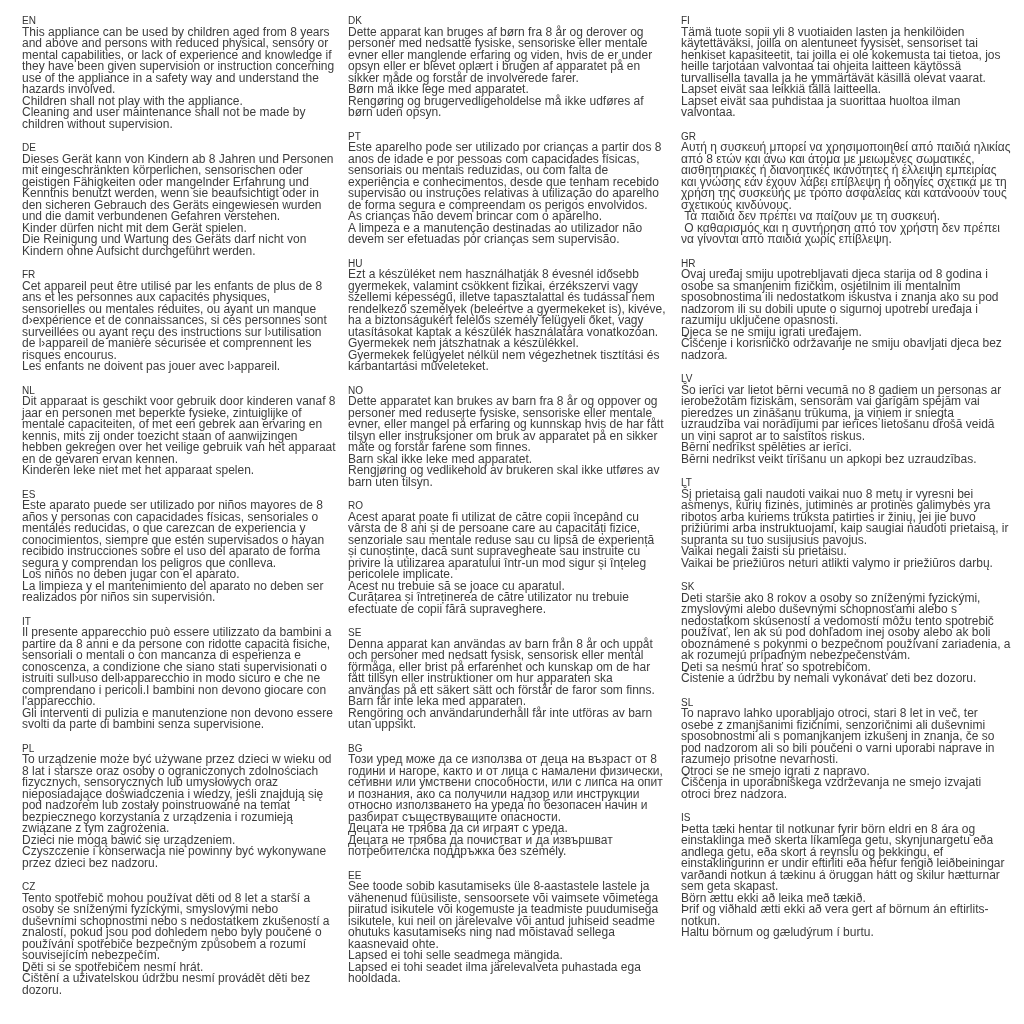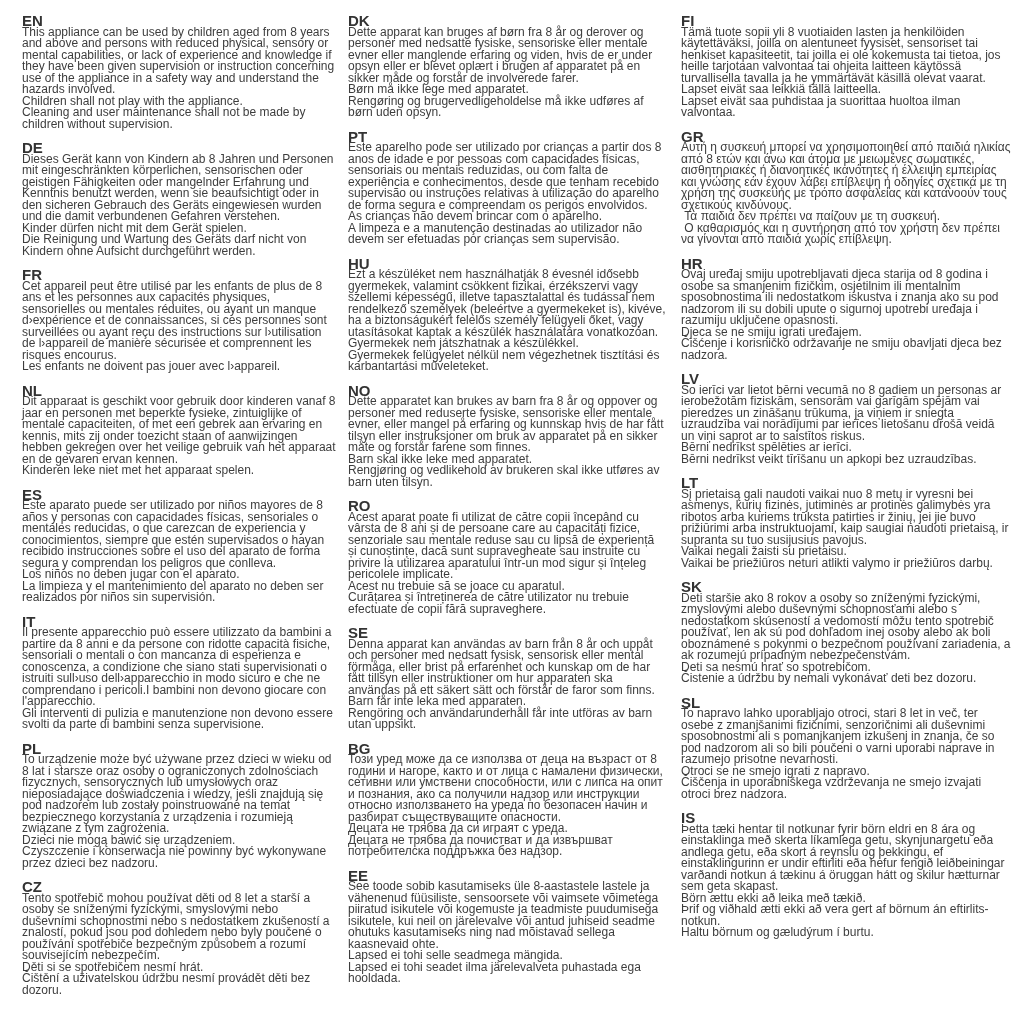--- a/index.html
+++ b/index.html
@@ -21,23 +21,23 @@
     top: 15px;
   }
   .col-1 { left: 22px;  width: 314px; }
   .col-2 { left: 348px; width: 318px; }
   .col-3 { left: 681px; width: 330px; }
   .lang-section {
     margin: 0 0 12px 0;
   }
   .lang-code {
     margin: 0;
-    font-size: 15px;
+    font-size: 10px;
     line-height: 11.5px;
-    font-weight: bold;
+    font-weight: normal;
     color: #333333;
   }
   .lang-body {
     font-size: 12px;
     line-height: 11.5px;
     color: #3d3d3d;
   }
   .lang-body div {
     white-space: pre-wrap;
   }
@@ -158,21 +158,21 @@
           <div>Denna apparat kan användas av barn från 8 år och uppåt och personer med nedsatt fysisk, sensorisk eller mental förmåga, eller brist på erfarenhet och kunskap om de har fått tillsyn eller instruktioner om hur apparaten ska användas på ett säkert sätt och förstår de faror som finns.</div>
           <div>Barn får inte leka med apparaten.</div>
           <div>Rengöring och användarunderhåll får inte utföras av barn utan uppsikt.</div>
         </div>
     </section>
     <section class="lang-section">
       <h3 class="lang-code">BG</h3>
       <div class="lang-body">
           <div>Този уред може да се използва от деца на възраст от 8 години и нагоре, както и от лица с намалени физически, сетивни или умствени способности, или с липса на опит и познания, ако са получили надзор или инструкции относно използването на уреда по безопасен начин и разбират съществуващите опасности.</div>
           <div>Децата не трябва да си играят с уреда.</div>
-          <div>Децата не трябва да почистват и да извършват потребителска поддръжка без надзор.</div>
+          <div>Децата не трябва да почистват и да извършват потребителска поддръжка без személy.</div>
         </div>
     </section>
     <section class="lang-section">
       <h3 class="lang-code">EE</h3>
       <div class="lang-body">
           <div>See toode sobib kasutamiseks üle 8-aastastele lastele ja vähenenud füüsiliste, sensoorsete või vaimsete võimetega piiratud isikutele või kogemuste ja teadmiste puudumisega isikutele, kui neil on järelevalve või antud juhiseid seadme ohutuks kasutamiseks ning nad mõistavad sellega kaasnevaid ohte.</div>
           <div>Lapsed ei tohi selle seadmega mängida.</div>
           <div>Lapsed ei tohi seadet ilma järelevalveta puhastada ega hooldada.</div>
         </div>
     </section>

